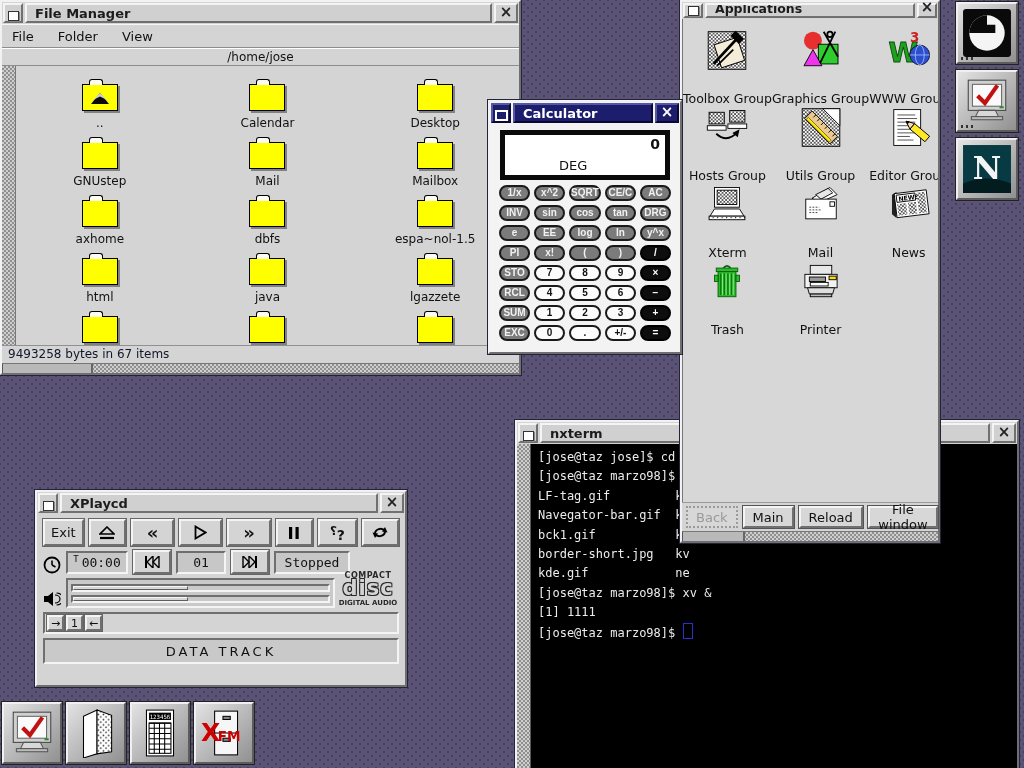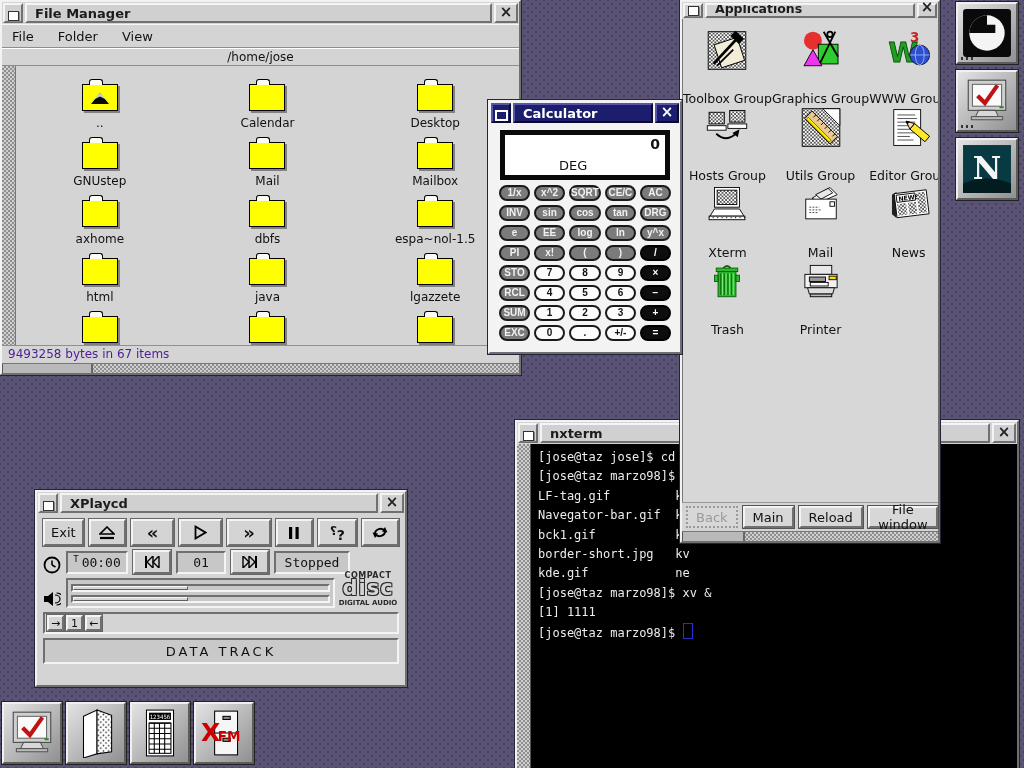--- a/index.html
+++ b/index.html
@@ -38,21 +38,21 @@
     text-align:center;font-size:12px;color:#111;line-height:16px;}
   .fm-main{flex:1;display:flex;overflow:hidden;}
   .vscroll{width:13px;border-right:1px solid #777;}
   .fm-grid{flex:1;display:grid;grid-template-columns:repeat(3,1fr);grid-auto-rows:58px;padding-top:18px;overflow:hidden;}
   .fm-item{display:flex;flex-direction:column;align-items:center;}
   .folder{position:relative;width:34px;height:25px;background:#ffff00;border:1px solid #000;
     box-shadow:2px 2px 0 rgba(60,60,60,.55);display:flex;align-items:center;justify-content:center;}
   .folder::before{content:'';position:absolute;top:-6px;left:6px;width:12px;height:5px;background:#fdfdf4;
     border:1px solid #000;border-bottom:none;border-radius:3px 3px 0 0;}
   .fm-label{margin-top:5px;font-size:12px;color:#111;}
-  .fm-status{height:17px;border-top:1px solid #909090;font-size:12px;color:#4c1d95;line-height:17px;padding-left:6px;}
+  .fm-status{height:17px;border-top:1px solid #909090;font-size:12px;color:#0f172a;line-height:17px;padding-left:6px;}
   .hscroll{height:9px;border-top:1px solid #777;position:relative;}
   .hthumb{position:absolute;left:0;top:0;height:100%;width:88px;background:#b9b9b9;border-right:2px solid #666;border-left:1px solid #555;}
 
   
   .win-calc{left:488px;top:100px;width:190px;height:250px;background:#f3f3f3;}
   .win-calc .titlebar{height:20px;}
   .calc-display{margin:7px 10px 5px;height:40px;background:#fff;border:5px solid #0a0a0a;position:relative;}
   .calc-val{position:absolute;right:5px;top:1px;font-size:14px;font-weight:bold;color:#111;}
   .calc-mode{position:absolute;left:18px;bottom:2px;font-size:13px;color:#111;margin-left:36px;}
   .calc-keys{display:grid;grid-template-columns:repeat(5,1fr);gap:4px 4px;margin:4px 9px;}

